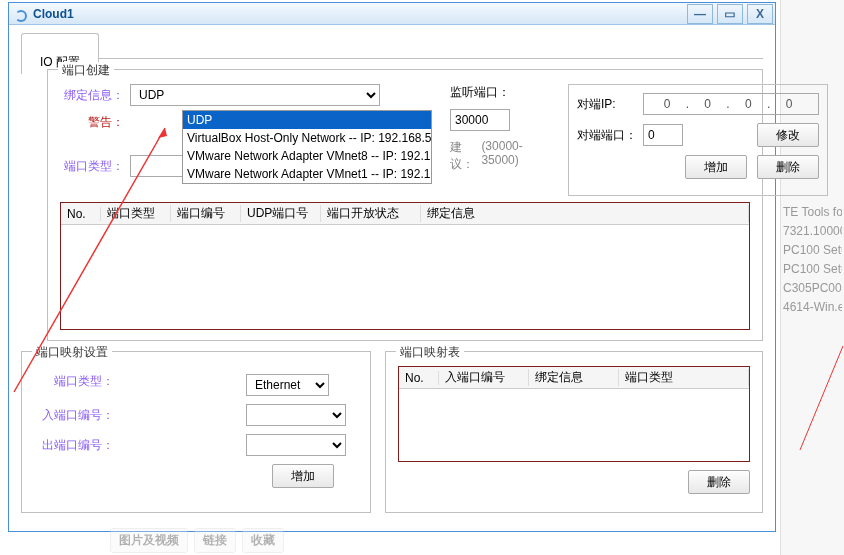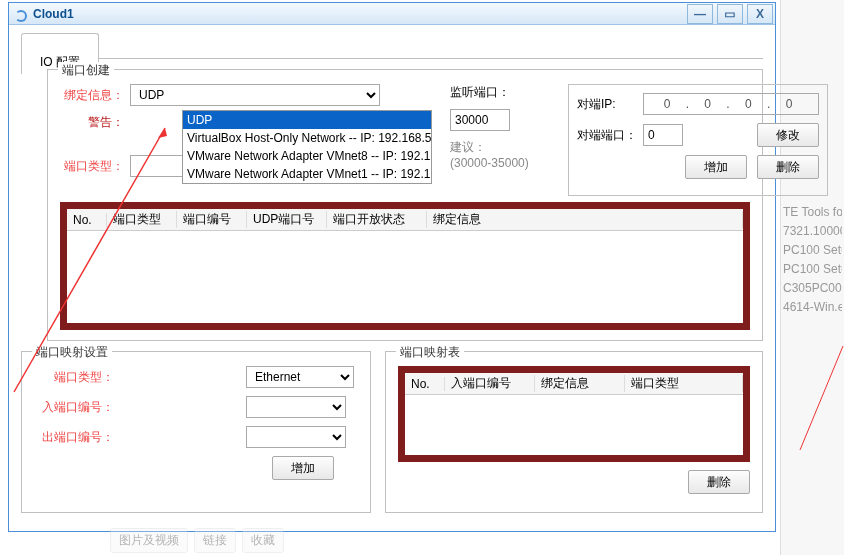--- a/index.html
+++ b/index.html
@@ -14,48 +14,48 @@
 .winbtn { width: 26px; height: 20px; margin: 1px 2px; background: linear-gradient(#f0f6fc,#d6e7f7); border: 1px solid #8fb8dd; display:flex; align-items:center; justify-content:center; color:#3b6a9a; font-weight:bold; cursor:pointer; }
 
 .content { padding: 8px 12px; }
 .tab-strip { height: 26px; border-bottom: 1px solid #c0c0c0; display:flex; gap:0; }
 .tab { padding: 20px 18px; border:1px solid #c0c0c0; border-bottom:none; background:#fff; border-radius:3px 3px 0 0; margin-bottom:-1px; }
 
 .group { border: 1px solid #c0c0c0; margin-top: 10px; padding: 14px 12px 10px; position: relative; }
 .group-title { position:absolute; top:-8px; left:10px; background:#fff; padding:0 4px; color:#333; }
 
 .row { display:flex; align-items:center; margin-bottom:8px; gap:6px; }
-.label { width: 64px; text-align:right; color:#ef4444; }
+.label { width: 64px; text-align:right; color:#8b5cf6; }
 .label.red { color:#b91c1c; }
 
 select, input[type=text] { height: 22px; border:1px solid #a9a9a9; padding: 0 4px; background:#fff; }
 .sel-bind { width: 250px; }
 .sel-type { width: 100px; }
 .ipbox { width: 176px; height: 22px; border:1px solid #a9a9a9; text-align:center; letter-spacing: 6px; line-height:20px; color:#555; }
 .btn { height: 24px; padding: 0 18px; border:1px solid #a9a9a9; background: linear-gradient(#fdfdfd,#e8e8e8); cursor:pointer; border-radius:2px; }
 
 .dropdown-list { position:absolute; left:122px; top:26px; width:250px; border:1px solid #999; background:#fff; z-index:10; }
 .dropdown-list div { padding: 2px 4px; white-space:nowrap; overflow:hidden; }
 .dropdown-list div.sel { background:#0a64c8; color:#fff; }
 
-.table { border:7px solid #7f1d1d; height: 128px; background:#fff; }
+.table { border:1px solid #7f1d1d; height: 128px; background:#fff; }
 .thead { display:flex; background:#f5f5f5; border-bottom:1px solid #ccc; height:22px; align-items:center; }
 .thead span { border-right:1px solid #ddd; padding:0 6px; }
 
 .two-col { display:flex; gap:14px; margin-top:10px; }
 .col { border:1px solid #c0c0c0; padding:14px 12px 10px; position:relative; }
 .col1 { width: 350px; }
 .col2 { flex:1; }
 
 input[type=checkbox] { vertical-align:middle; margin-right:4px; }
 
 .bg-right { position:absolute; right:0; top:0; width:64px; height:555px; background:#f7f7f7; border-left:1px solid #e0e0e0; font-size:7px; color:#999; padding-top:200px; }
 .bg-right div { margin:5px 2px; white-space:nowrap; overflow:hidden; }
 
-.bottom-tabs { position:absolute; left:110px; bottom:2px; display:flex; gap:6px; opacity:0.3; }
+.bottom-tabs { position:absolute; left:110px; bottom:2px; display:flex; gap:6px; opacity:0.3;font-weight:bold; }
 .bottom-tabs span { border:1px solid #ccc; padding:3px 8px; border-radius:3px; background:#f5f5f5; }
 
 svg.anno { position:absolute; left:0; top:0; pointer-events:none; z-index:20; }
 </style>
 </head>
 <body>
 
 <div class="bg-right">
   <div>TE Tools for Office Runt..</div>
     <div>7321.10000054</div>
@@ -108,21 +108,21 @@
           </div>
         </div>
 
         <div style="flex:0 0 100px;">
           <div class="row">
               <span>监听端口：</span>
             </div>
           <div class="row">
               <input type="text" style="width: 60px;" value="30000">
             </div>
-          <div class="row" style="color:#888; flex-direction:column; align-items:flex-start; gap:0;">
+          <div class="row" style="color:#888; flex-direction:row; align-items:flex-start; gap:0;">
             <span>建议：</span>
             <span>(30000-35000)</span>
           </div>
         </div>
 
         <div style="flex:1; border:1px solid #c0c0c0; padding:8px;">
           <div class="row">
             <span style="width:60px;">对端IP:</span>
             <div class="ipbox">0 . 0 . 0 . 0</div>
           </div>
@@ -150,21 +150,21 @@
         </div>
       </div>
     </div>
 
     <div class="two-col">
       <div class="col col1">
         <span class="group-title">端口映射设置</span>
         <div class="row">
           <span class="label" style="width:80px;">端口类型：</span>
           <div style="width:120px;"></div>
-          <select style="width:108px;"><option>Ethernet</option></select>
+          <select style="width:83px;margin-top:8px;"><option>Ethernet</option></select>
         </div>
         <div class="row">
           <span class="label" style="width:80px;">入端口编号：</span>
           <div style="width:120px;"></div>
           <select style="width:100px;"></select>
         </div>
         <div class="row">
           <span class="label" style="width:80px;">出端口编号：</span>
           <div style="width:120px;"></div>
           <select style="width:100px;"></select>

